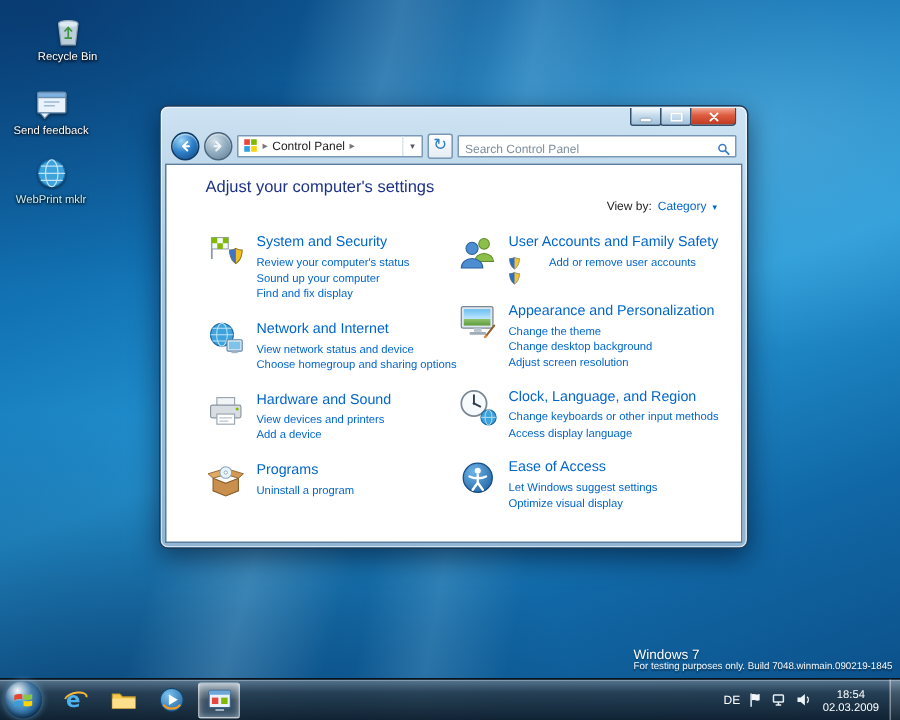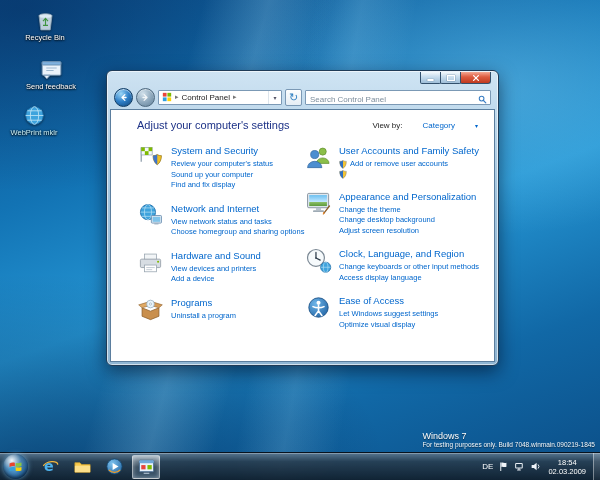--- a/index.html
+++ b/index.html
@@ -14,21 +14,21 @@
       radial-gradient(ellipse 500px 280px at 6% 98%, rgba(0,18,55,0.45), transparent 70%),
       radial-gradient(ellipse 500px 280px at 4% 2%, rgba(0,25,70,0.38), transparent 65%),
       linear-gradient(160deg, #0d4f8b 0%, #1273b4 30%, #2596d4 52%, #1168a6 76%, #0b4d86 100%);
   }
 
   
   .desk-icon { position:absolute; width:58px; text-align:center; cursor:pointer; }
   .desk-icon svg { width:25px; height:25px; display:block; margin:0 auto 1px; filter:drop-shadow(0 1px 1px rgba(0,0,0,0.5)); }
   .desk-icon .lbl { font-size:7.5px; line-height:8.5px; color:#fff; text-shadow:0 1px 2px rgba(0,0,0,0.95), 0 0 2px rgba(0,0,0,0.8); display:block; }
   #di0 { left:16px; top:8px; }
-  #di1 { left:22px; top:57px; }
+  #di1 { left:5px; top:57px; }
   #di2 { left:5px; top:103px; }
   #di2 .lbl { color:#c9f0f8; }
 
   
   .watermark { position:absolute; right:5px; bottom:31px; text-align:left; color:#fff; }
   .watermark .wm1 { font-size:9px; line-height:10px; text-shadow:0 1px 1px rgba(0,0,0,0.5); }
   .watermark .wm2 { font-size:6.5px; line-height:8px; opacity:0.95; text-shadow:0 1px 1px rgba(0,0,0,0.5); }
 
   
   #win {
@@ -65,36 +65,36 @@
                display:flex; align-items:center; padding:4px 3px 0 4px; }
   .searchbox input { flex:1; min-width:0; border:none; outline:none; background:transparent; font-family:inherit; font-size:8px; color:#333; }
   .searchbox input::placeholder { color:#7d8e9d; }
   .searchbox svg { width:9px; height:9px; flex:none; }
 
   .content { position:absolute; left:3px; right:3px; top:38px; bottom:3px; background:#fff;
              border:1px solid #5b7e9e; overflow:hidden; }
   .content-inner { padding:9px 16px 0 26px; }
   .hdr-row { display:flex; align-items:flex-start; justify-content:space-between; margin-bottom:13px; }
   .page-title { font-size:11px; font-weight:normal; color:#1d3287; }
-  .viewby { font-size:8px; color:#1e1e1e; display:flex; align-items:center; gap:20px; margin-top:2px; }
+  .viewby { font-size:8px; color:#1e1e1e; display:flex; align-items:center; gap:4px; margin-top:14px; }
   .viewby .vlink { color:#0066cc; cursor:pointer; }
   .viewby .caret { color:#0066cc; font-size:6px; cursor:pointer; }
 
   .cols { display:flex; }
   .col-l { width:168px; flex:none; }
   .col-r { flex:1; }
   .cat { display:flex; gap:7px; margin-bottom:11px; }
   .cat-icon { width:27px; height:27px; flex:none; cursor:pointer; }
   .cat-icon svg { width:27px; height:27px; }
   .cat-body { padding-top:1px; }
   .cat-title { display:block; font-size:9.5px; line-height:12px; color:#0066cc; margin-bottom:2px;
                cursor:pointer; text-decoration:none; white-space:nowrap; }
   .task { display:block; font-size:7.5px; line-height:10.5px; color:#0066cc; cursor:pointer;
           text-decoration:none; white-space:nowrap; }
-  .task.with-shield { display:flex; align-items:center; gap:3px;text-align:right; }
+  .task.with-shield { display:flex; align-items:center; gap:19px;text-align:right; }
   .task .shield svg { width:8px; height:9px; display:block; }
 
   
   #taskbar { position:absolute; bottom:0; left:0; width:600px; height:28px;
              background:linear-gradient(180deg, rgba(96,122,144,0.88), rgba(40,61,79,0.9) 32%, rgba(16,31,45,0.93));
              border-top:1px solid rgba(8,18,28,0.9);
              box-shadow:inset 0 1px 0 rgba(255,255,255,0.28);
              display:flex; align-items:center; }
   .start-orb { width:25px; height:25px; margin-left:3px; border-radius:50%; flex:none; cursor:pointer;
                background:radial-gradient(circle at 35% 26%, rgba(255,255,255,0.95), rgba(200,235,255,0.25) 38%, rgba(18,58,105,0.55) 78%),
@@ -241,21 +241,21 @@
                 <circle cx="13" cy="12" r="9" fill="#3ea3dd" stroke="#1c6ca8" stroke-width="1"></circle>
                 <ellipse cx="13" cy="12" rx="4.2" ry="9" fill="none" stroke="#bfe4f6" stroke-width="0.8"></ellipse>
                 <path d="M4,12 h18 M5.5,7 h15 M5.5,17 h15" stroke="#bfe4f6" stroke-width="0.8" fill="none"></path>
                 <rect x="17" y="16" width="12" height="9" rx="1" fill="#dfe9f2" stroke="#5b82a8" stroke-width="0.9"></rect>
                 <rect x="18.5" y="17.5" width="9" height="6" fill="#7fc3ea"></rect>
                 <rect x="20.5" y="25" width="5" height="1.6" fill="#9fb3c4"></rect>
               </svg>
             </span>
             <div class="cat-body">
               <a class="cat-title">Network and Internet</a>
-              <a class="task">View network status and tasks</a>
+              <a class="task">View network status and device</a>
               <a class="task">Choose homegroup and sharing options</a>
             </div>
           </div>
 
           <div class="cat">
             <span class="cat-icon">
               <svg viewBox="0 0 32 32">
                 <rect x="9" y="6" width="14" height="7" fill="#f2f5f7" stroke="#97a4af" stroke-width="0.9"></rect>
                 <rect x="4" y="12" width="24" height="10" rx="1.5" fill="#d7dde3" stroke="#8a949e" stroke-width="0.9"></rect>
                 <circle cx="25" cy="15" r="1.2" fill="#7fba00"></circle>

